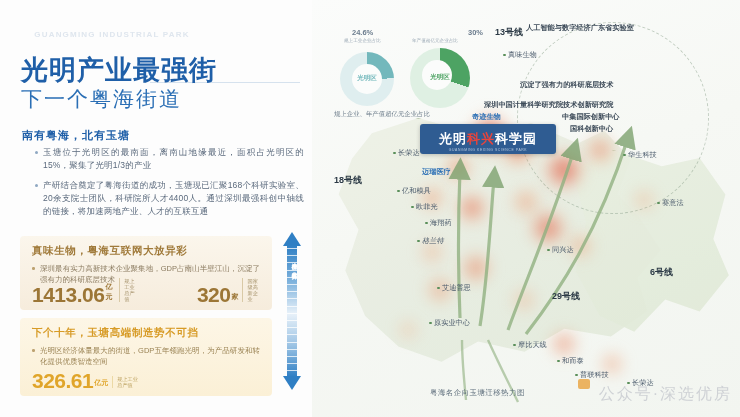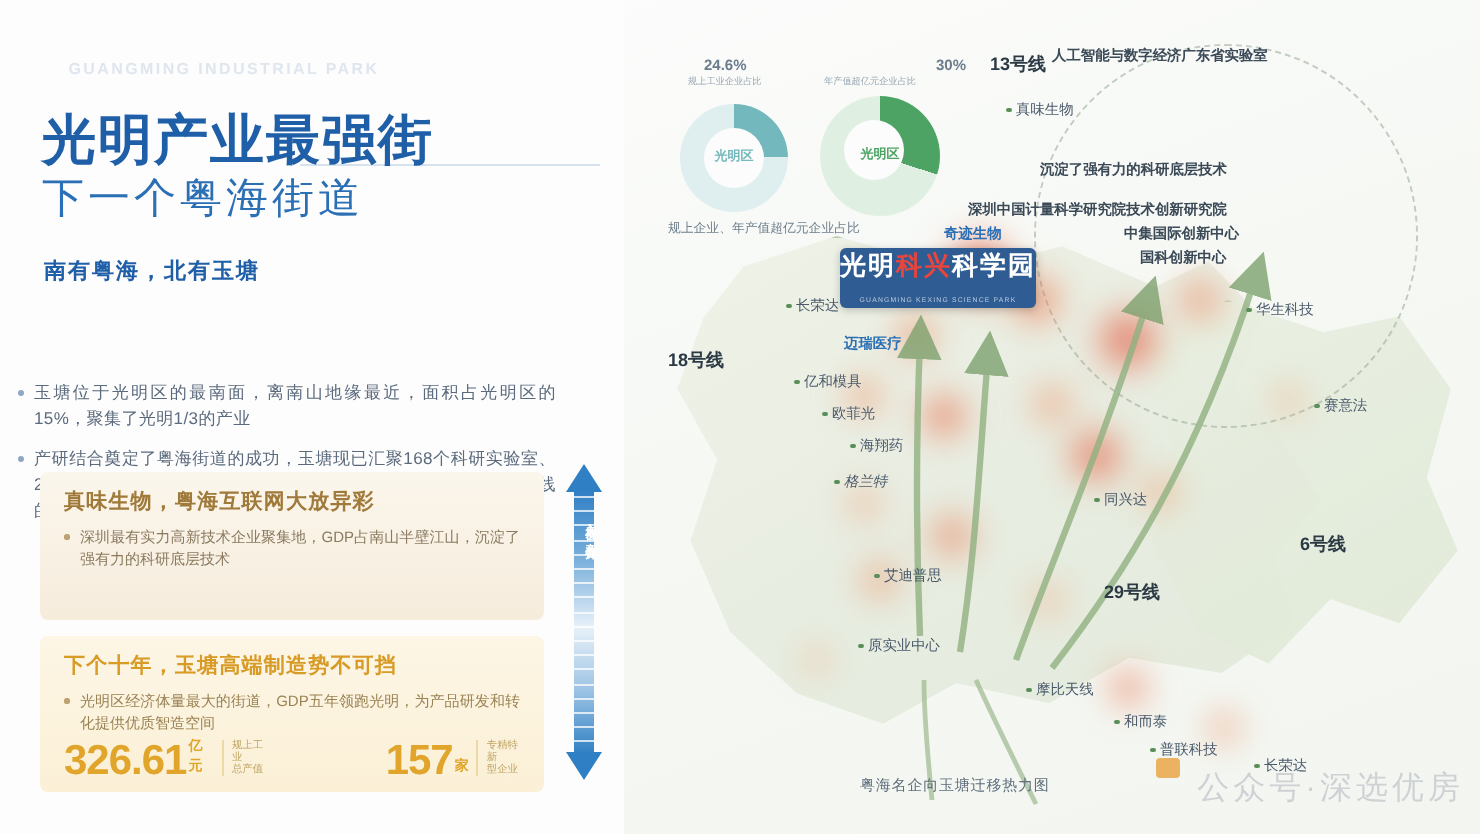--- a/index.html
+++ b/index.html
@@ -27,21 +27,21 @@
     font-size:21px;font-weight:400;color:#2b6fb5;letter-spacing:2px;
     white-space:nowrap;
     font-family:Liberation Serif, serif;
   }
   .title-rule{position:absolute;left:150px;top:82px;width:150px;height:1px;background:#d6e2ee;}
 
   .sec-head{
     position:absolute;left:22px;top:128px;
     font-size:11px;font-weight:700;color:#1f5fa8;letter-spacing:1px;
   }
-  .bullets{position:absolute;left:8px;top:146px;width:270px;margin-top:44px;}
+  .bullets{position:absolute;left:34px;top:146px;width:270px;}
   .bullet{
     position:relative;padding-left:9px;margin-bottom:7px;
     font-size:8.5px;line-height:13px;color:#5b6a7d;letter-spacing:.2px;
     text-align:justify;
   }
   .bullet:before{
     content:"";position:absolute;left:1px;top:5px;width:3px;height:3px;
     background:#8fa8c2;border-radius:50%;
   }
 
@@ -134,22 +134,22 @@
   .dn-lab{
     position:absolute;width:54px;text-align:center;top:22px;z-index:2;
     font-size:6.5px;font-weight:700;
   }
   .dn-pct{position:absolute;font-size:7.5px;font-weight:700;color:#6b7c8d;}
   .dn-sub{position:absolute;font-size:4.6px;color:#98a6b3;white-space:nowrap;}
   .dn-cap{position:absolute;left:0;top:84px;width:150px;font-size:6.4px;color:#6f7f8d;}
 
   
   .badge{
-    position:absolute;left:108px;top:124px;width:98px;height:30px;
-    background:#2f5c92;border-radius:3px;display:flex;justify-content:center;
+    position:absolute;left:108px;top:124px;width:136px;height:30px;
+    background:#2f5c92;border-radius:3px;display:flex;align-items:center;justify-content:center;
     box-shadow:0 1px 4px rgba(0,0,0,.22);
   }
   .badge-t{font-size:13px;font-weight:700;color:#ffffff;letter-spacing:1px;}
   .badge-t em{font-style:normal;color:#e8453c;}
   .badge-en{position:absolute;bottom:2px;width:100%;text-align:center;font-size:3.4px;color:#b9cbe0;letter-spacing:.6px;}
 
   .map-cap{
     position:absolute;left:118px;top:388px;font-size:7.5px;color:#5f6f7d;letter-spacing:.4px;
   }
   .wm{
@@ -178,37 +178,45 @@
     <div class="sec-head">南有粤海，北有玉塘</div>
 
     <div class="bullets">
       <div class="bullet">玉塘位于光明区的最南面，离南山地缘最近，面积占光明区的15%，聚集了光明1/3的产业</div>
       <div class="bullet">产研结合奠定了粤海街道的成功，玉塘现已汇聚168个科研实验室、20余支院士团队，科研院所人才4400人。通过深圳最强科创中轴线的链接，将加速两地产业、人才的互联互通</div>
     </div>
 
     <div class="card card-gold">
       <div class="card-title">真味生物，粤海互联网大放异彩</div>
       <div class="card-body">深圳最有实力高新技术企业聚集地，GDP占南山半壁江山，沉淀了强有力的科研底层技术</div>
+      <div class="stats">
+        <div class="stat">
+          <span class="stat-num">1413.06</span>
+          <span class="stat-unit">亿元</span>
+          <span class="stat-note">规上工业
+总产值</span>
+        </div>
+        <div class="stat stat-2">
+          <span class="stat-num">320</span>
+          <span class="stat-unit">家</span>
+          <span class="stat-note">国家级高
+新企业</span>
+        </div>
+      </div>
     </div>
 
     <div class="card card-amber">
       <div class="card-title">下个十年，玉塘高端制造势不可挡</div>
       <div class="card-body">光明区经济体量最大的街道，GDP五年领跑光明，为产品研发和转化提供优质智造空间</div>
       <div class="stats">
         <div class="stat">
           <span class="stat-num">326.61</span>
           <span class="stat-unit">亿元</span>
           <span class="stat-note">规上工业
 总产值</span>
-        </div>
-        <div class="stat stat-2">
-          <span class="stat-num">157</span>
-          <span class="stat-unit">家</span>
-          <span class="stat-note">专精特新
-型企业</span>
         </div>
       </div>
     </div>
 
     <div class="vaxis">
       <div class="ar-up"></div>
       <div class="bar"></div>
       <div id="axis-ticks">
           <div class="tick" style="top: 16px;"></div>
           <div class="tick" style="top: 23.2px;"></div>

